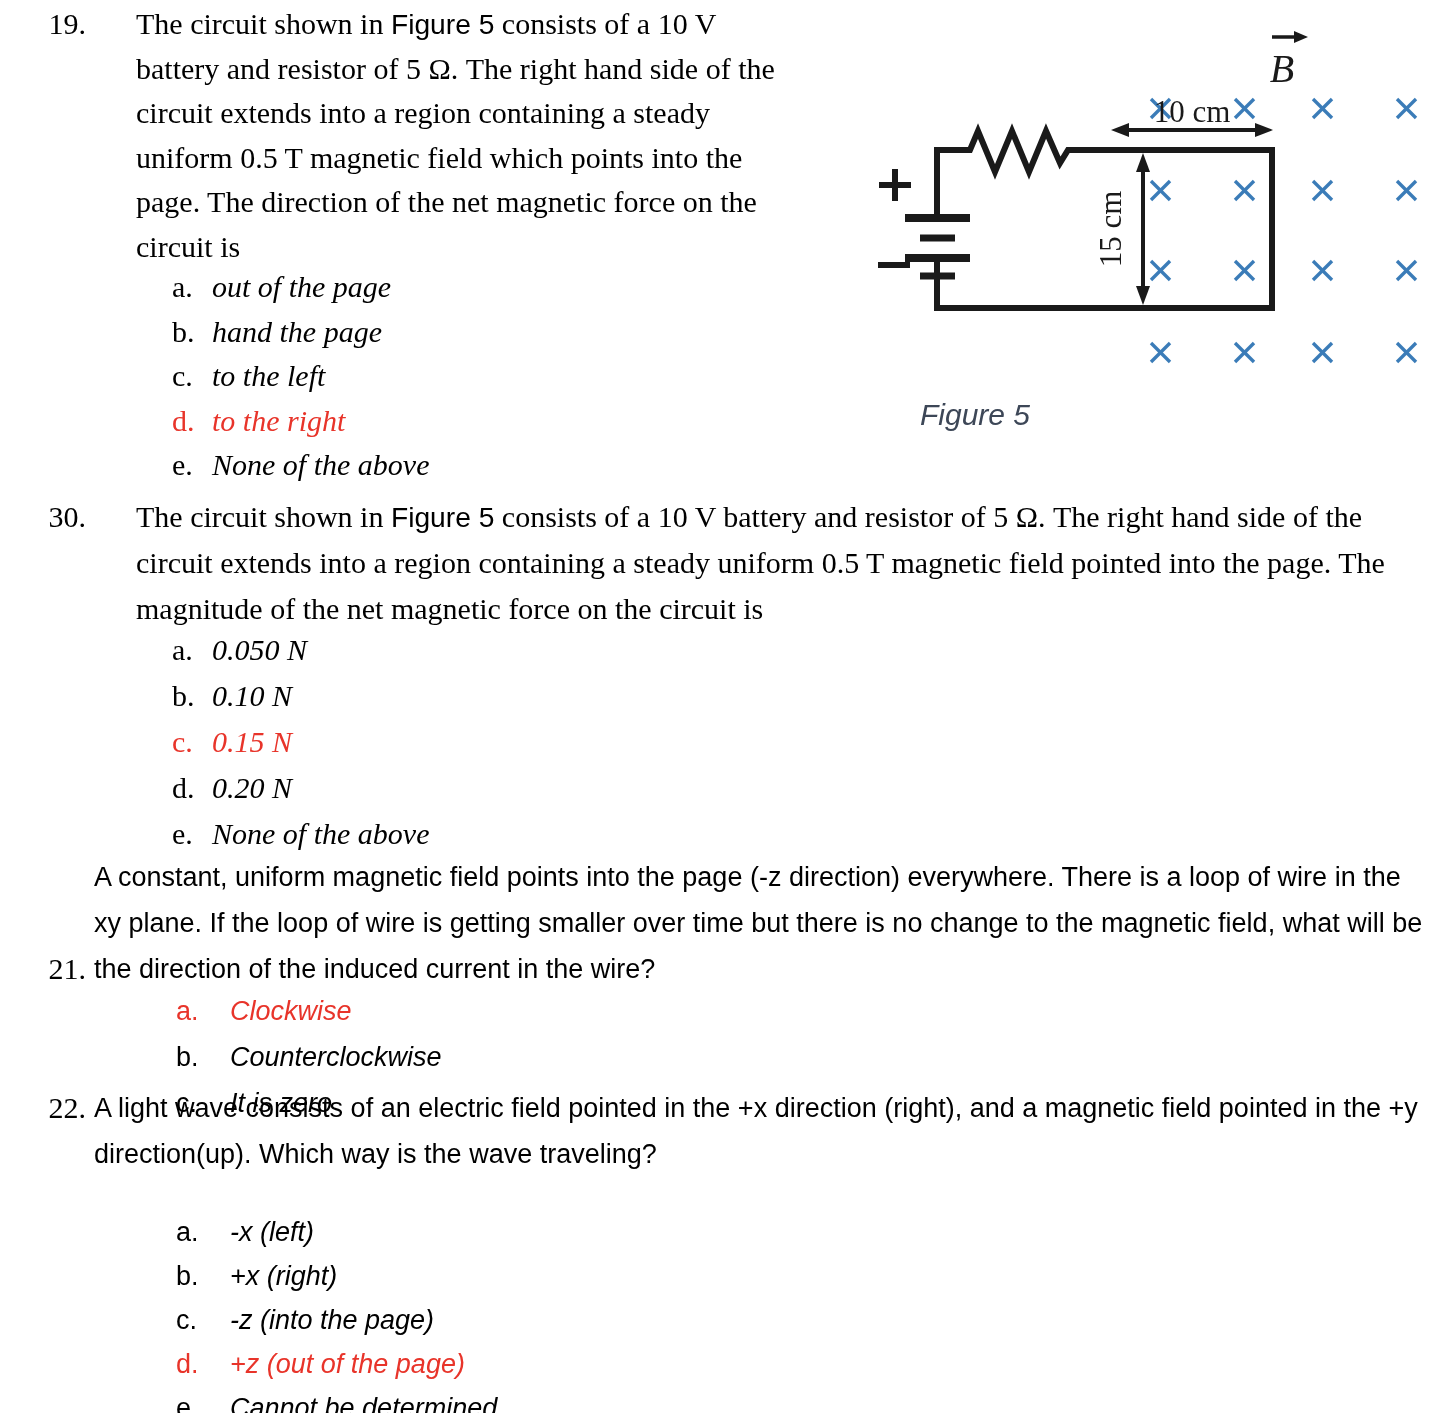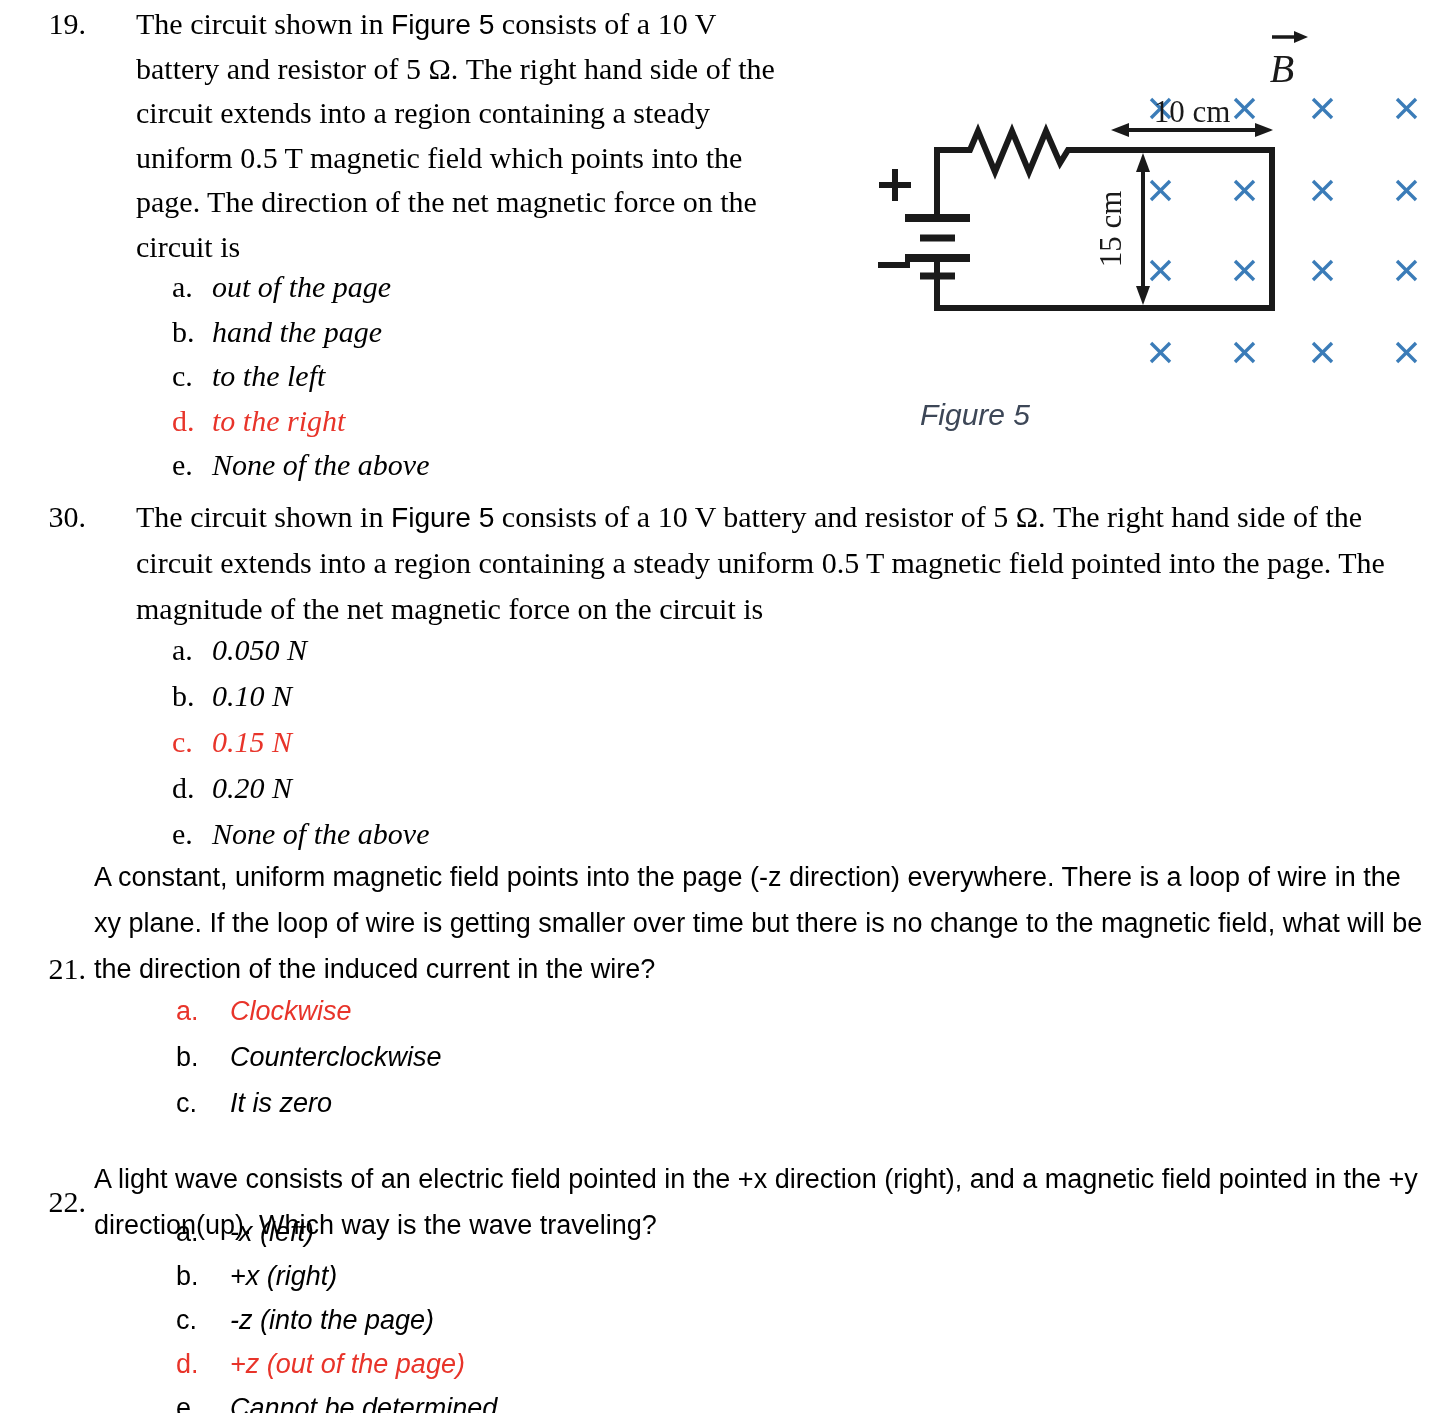--- a/index.html
+++ b/index.html
@@ -101,25 +101,24 @@
   }
   #q21 .q-num {
     width: 52px;
     margin-right: 8px;
     font-size: 30px;
   }
 
   
   #q22 {
     left: 34px;
-    top: 1156px;
+    top: 1085px;
     width: 1400px;
     font-size: 27px;
     line-height: 46px;
-    align-items: center;
   }
   #q22 .q-num {
     width: 52px;
     margin-right: 8px;
     font-size: 30px;
   }
 
   
   #figure-5 {
     position: absolute;

